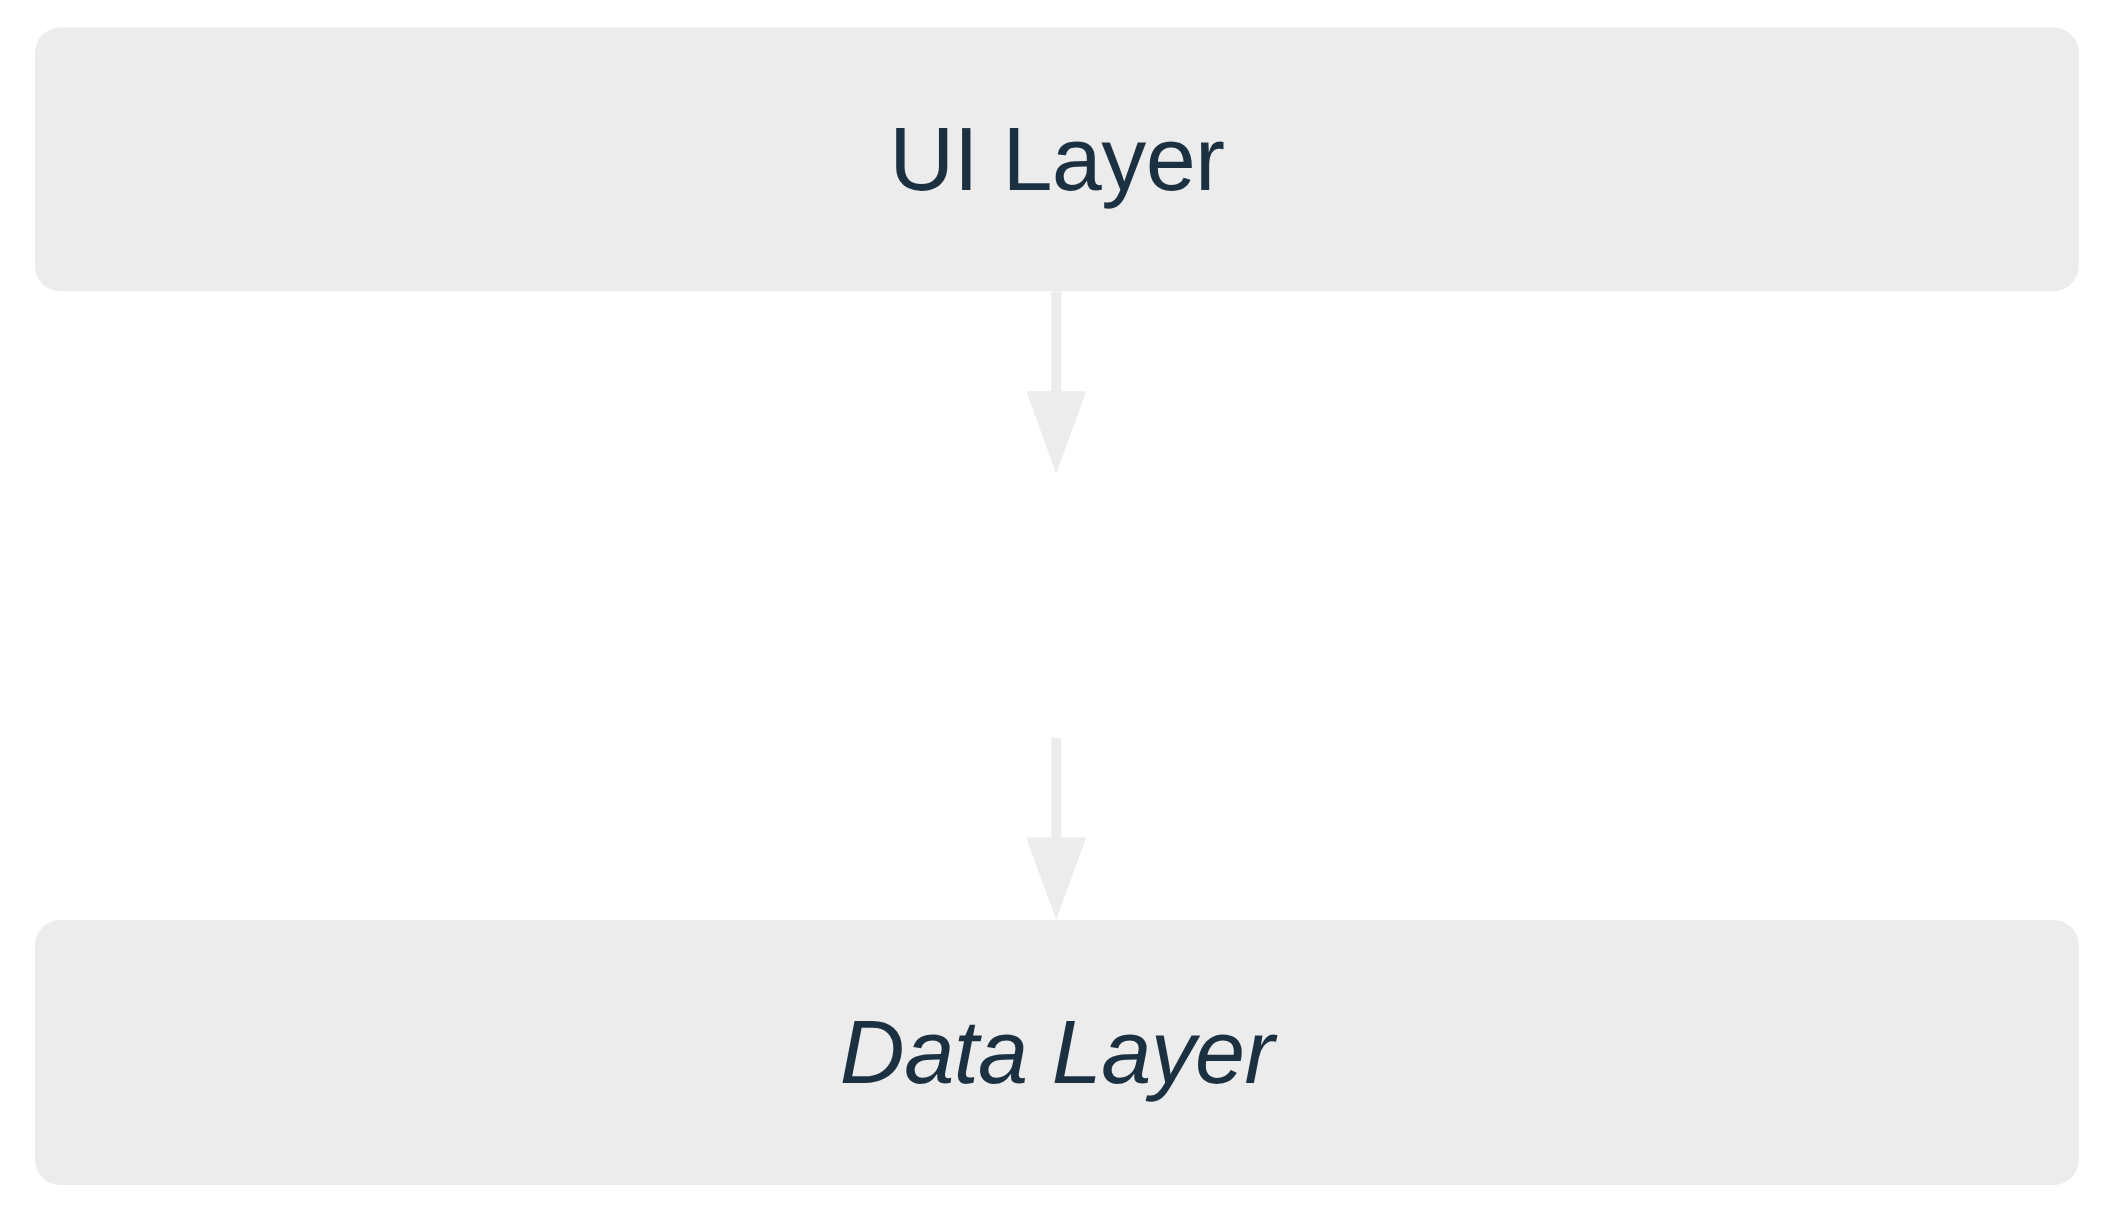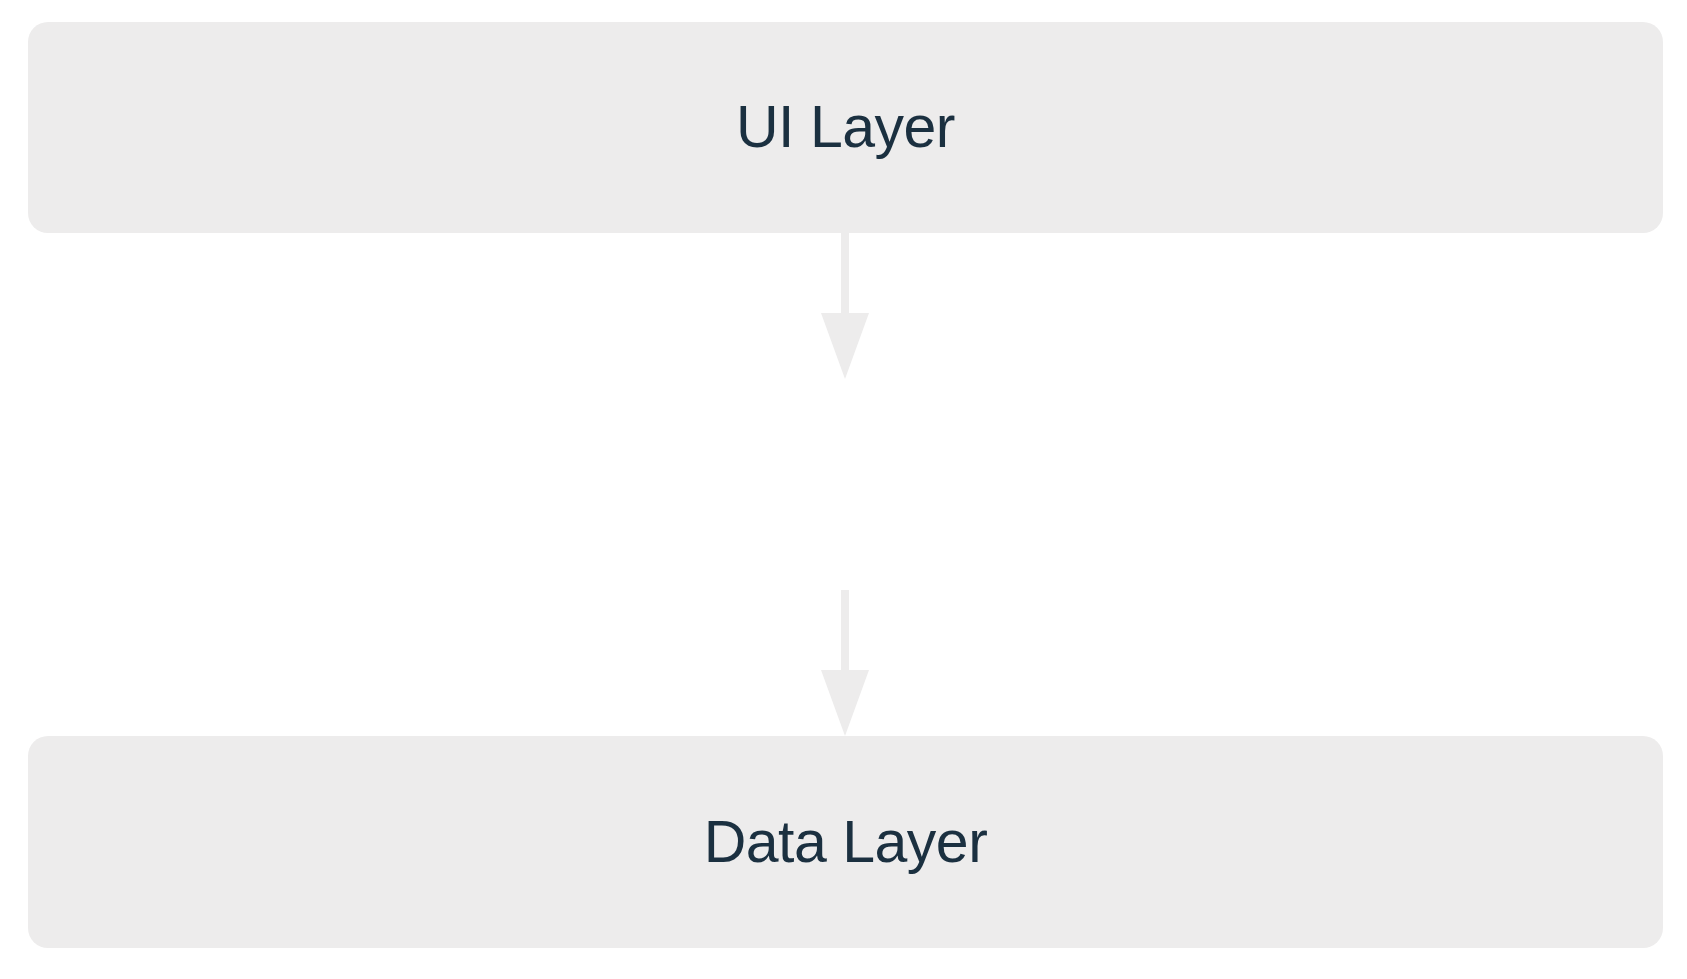--- a/index.html
+++ b/index.html
@@ -23,21 +23,21 @@
     display: flex;
     align-items: center;
     justify-content: center;
     border-radius: 20px;
     box-sizing: border-box;
     z-index: 2;
   }
   .layer-label {
     font-family: "Liberation Sans", "DejaVu Sans", sans-serif;
     font-weight: 300;
-    font-size: 59px;
+    font-size: 72px;
     line-height: 1;
     letter-spacing: -0.5px;
     white-space: nowrap;
     -webkit-font-smoothing: antialiased;
   }
   
   #box-ui {
     left: 28px;
     top: 22px;
     width: 1635px;
@@ -98,17 +98,17 @@
     </svg>
   </div>
 
 
   <div class="flow-arrow" id="arrow-domain-to-data">
     <svg viewBox="0 0 48 146" preserveAspectRatio="none" aria-hidden="true">
       <path d="M20 0 H28 V80 H48 L24 146 L0 80 H20 Z" fill="#edecec"></path>
     </svg>
   </div>
 
-  <div class="layer-box" id="box-data" style="background: rgb(237, 236, 236);">
+  <div class="layer-box" id="box-data" style="background: rgb(237, 236, 236); font-style: italic;">
     <span class="layer-label" style="color: rgb(27, 48, 64);">Data Layer</span>
   </div>
 
 </div>
 
 </body></html>

